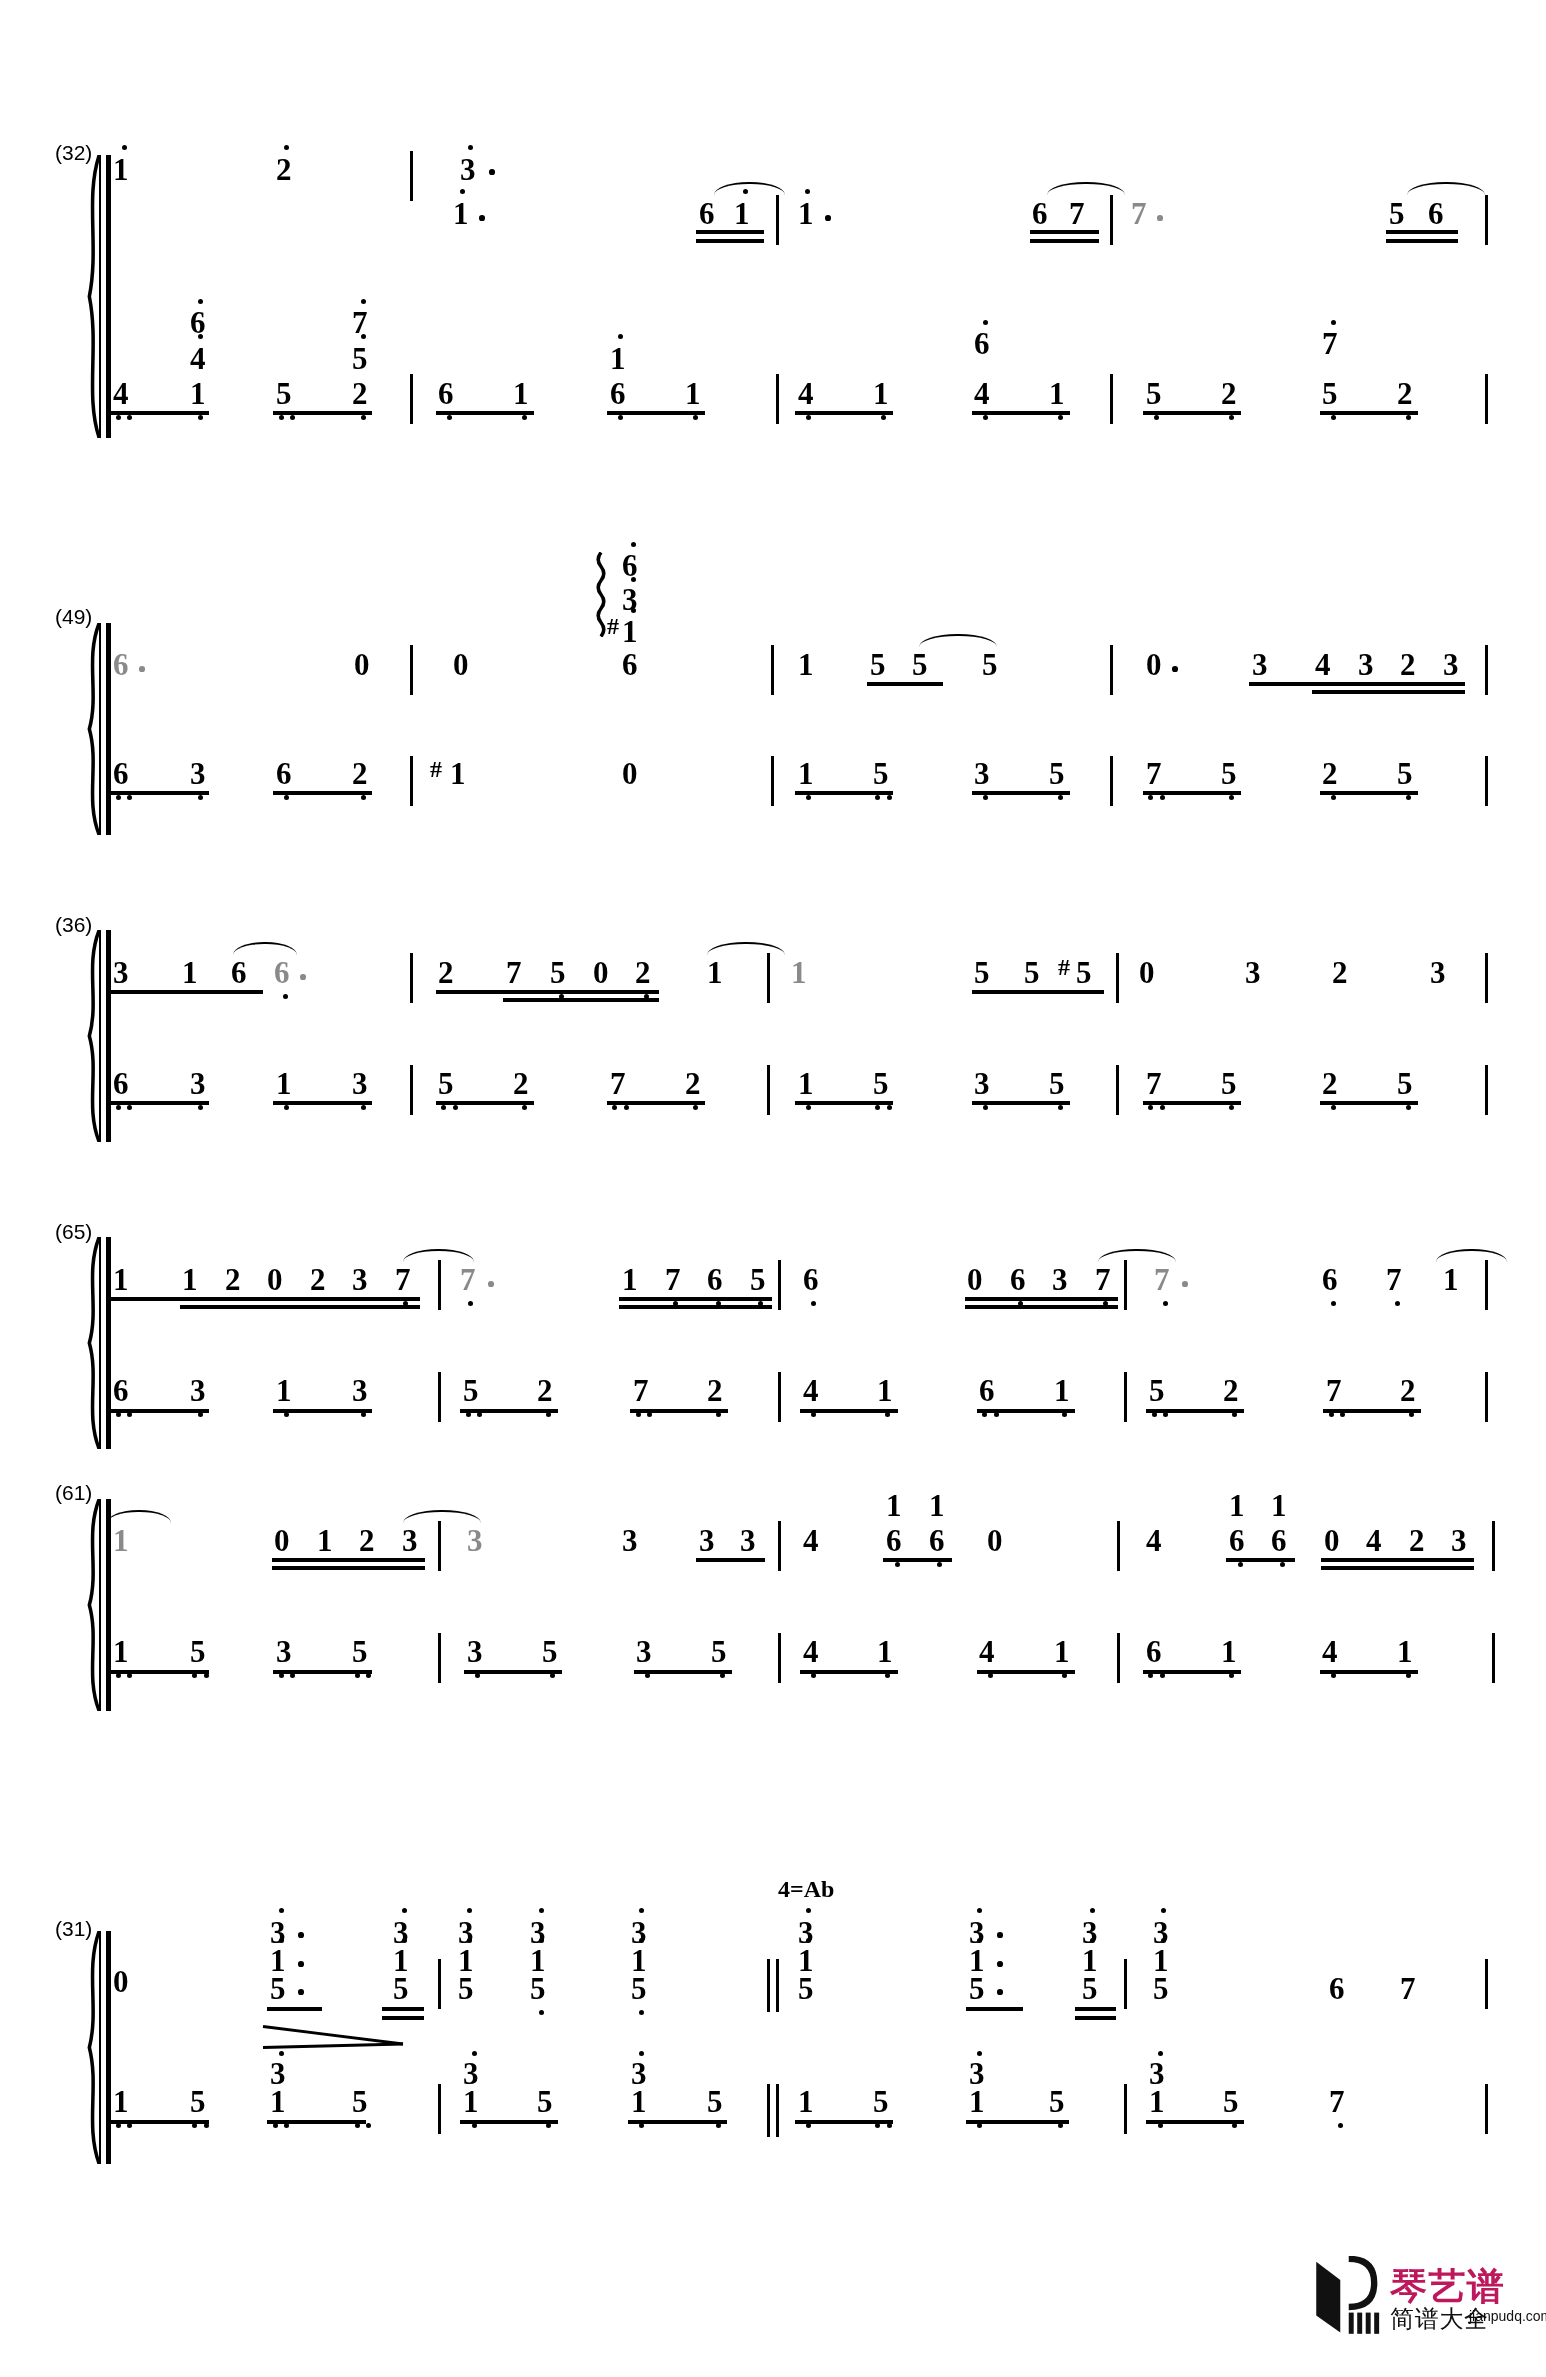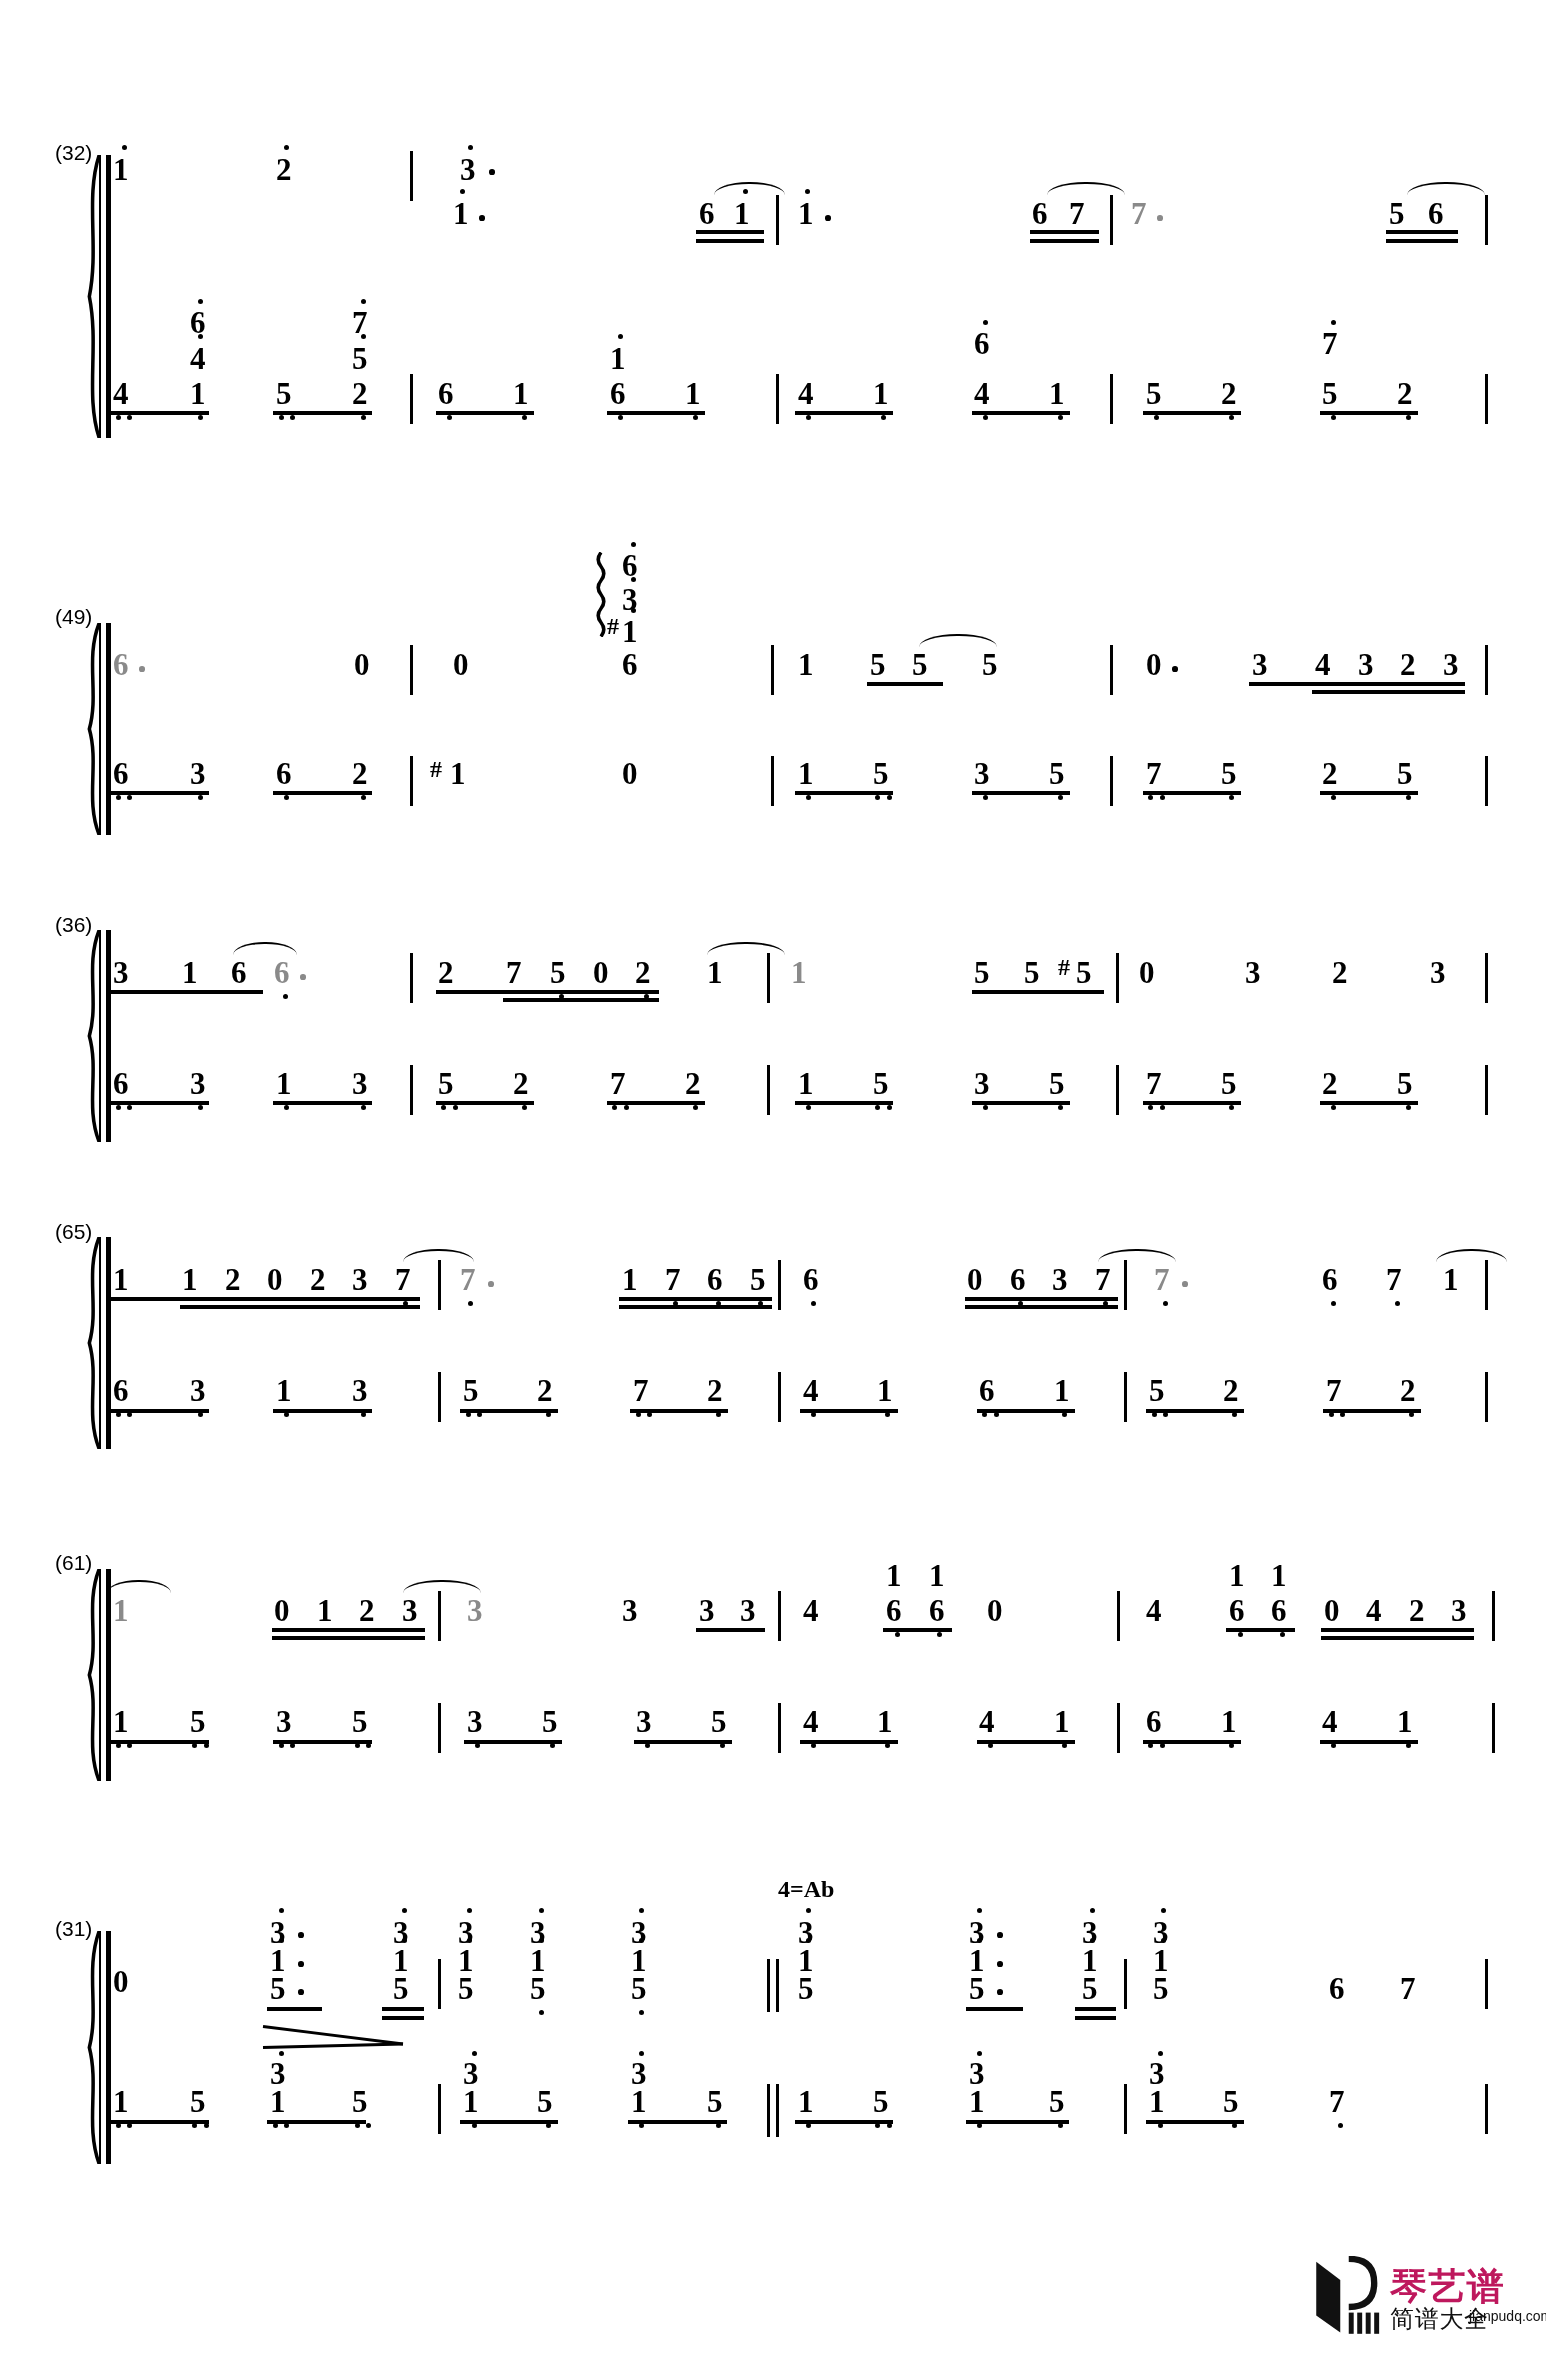--- a/index.html
+++ b/index.html
@@ -451,21 +451,21 @@
     <div class="beam" style="left:1146px;top:214px;width:98px;"></div>
     <div class="n" style="left:1326px;top:180px;">7</div>
     <div class="dotdn" style="left:1329px;top:217px;"></div>
     <div class="dotdn" style="left:1340px;top:217px;"></div>
     <div class="n" style="left:1400px;top:180px;">2</div>
     <div class="dotdn" style="left:1409px;top:217px;"></div>
     <div class="beam" style="left:1323px;top:214px;width:98px;"></div>
     <div class="barline" style="left:1485px;top:177px;height:50px;"></div>
   </div>
 
-  <div class="system" style="top:1512px;height:248px;">
+  <div class="system" style="top:1442px;height:248px;">
     <span class="measlbl" style="left:55px;top:39px;">(61)</span>
     <div class="sysbar" style="left:106px;top:57px;height:212px;"></div>
     <div class="sysbar2" style="left:99px;top:57px;height:212px;"></div>
     <svg class="abs" style="left:78px;top:57px;" width="25.5" height="212" viewBox="0 0 36 300">
       <path d="M30 0 C10 50, 30 100, 16 150 C30 200, 10 250, 30 300" stroke="#000" stroke-width="5" fill="none"></path>
     </svg>
 
     <div class="n gray" style="left:113px;top:83px;">1</div>
     <div class="slur" style="left:107px;top:68px;width:64px;"></div>
     <div class="n" style="left:274px;top:83px;">0</div>

